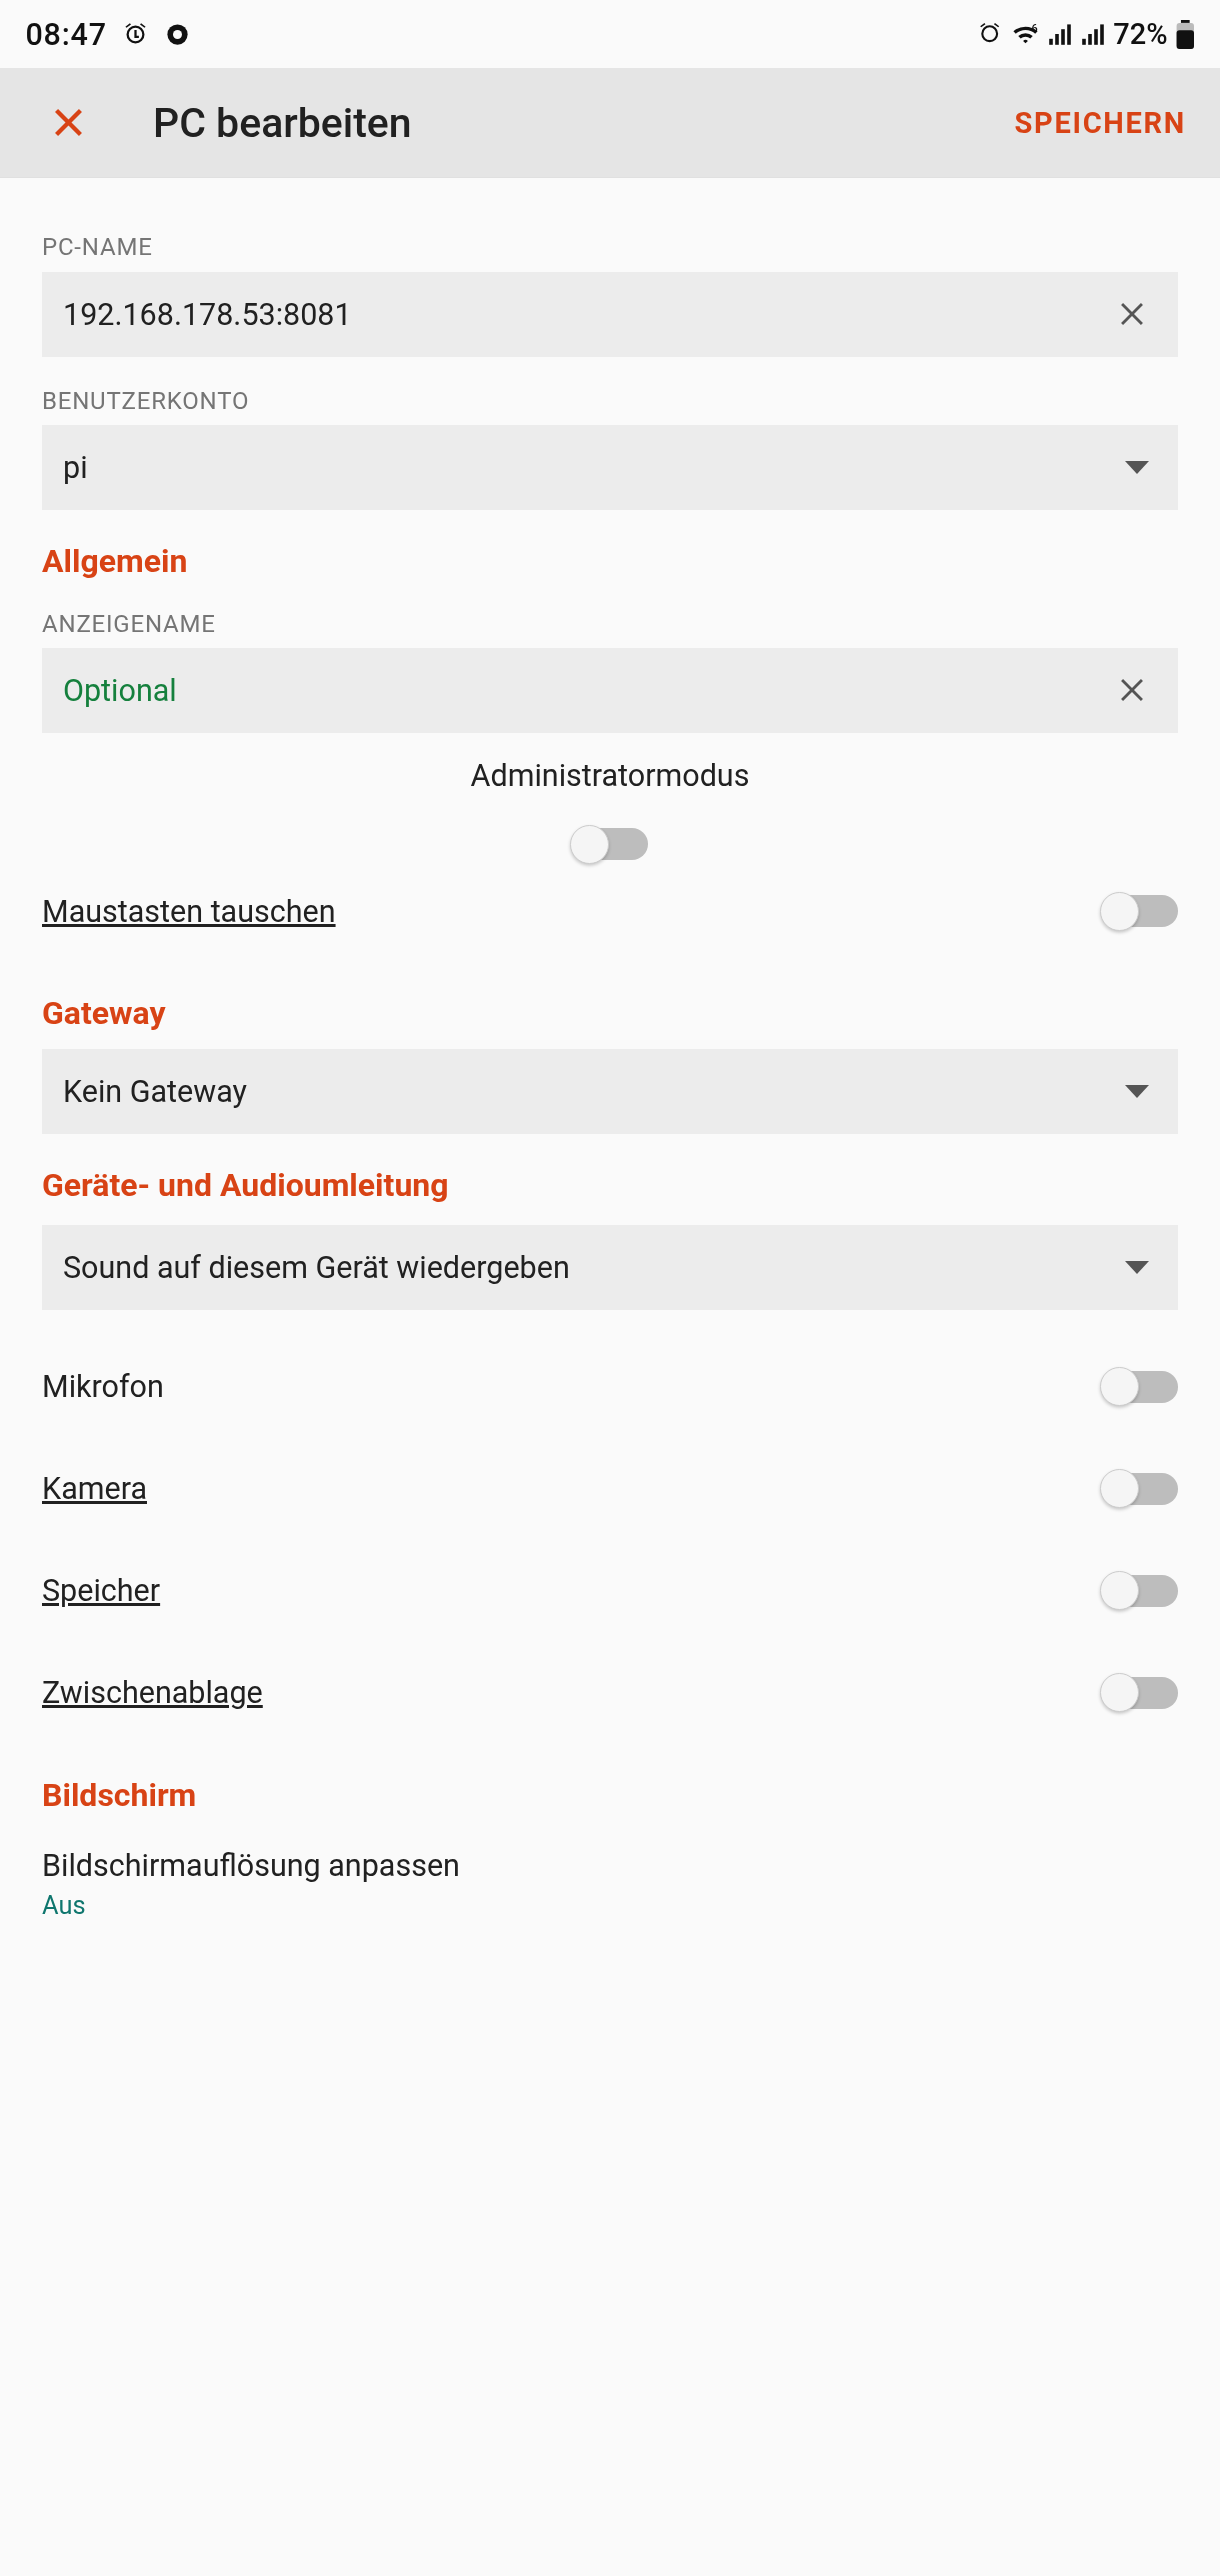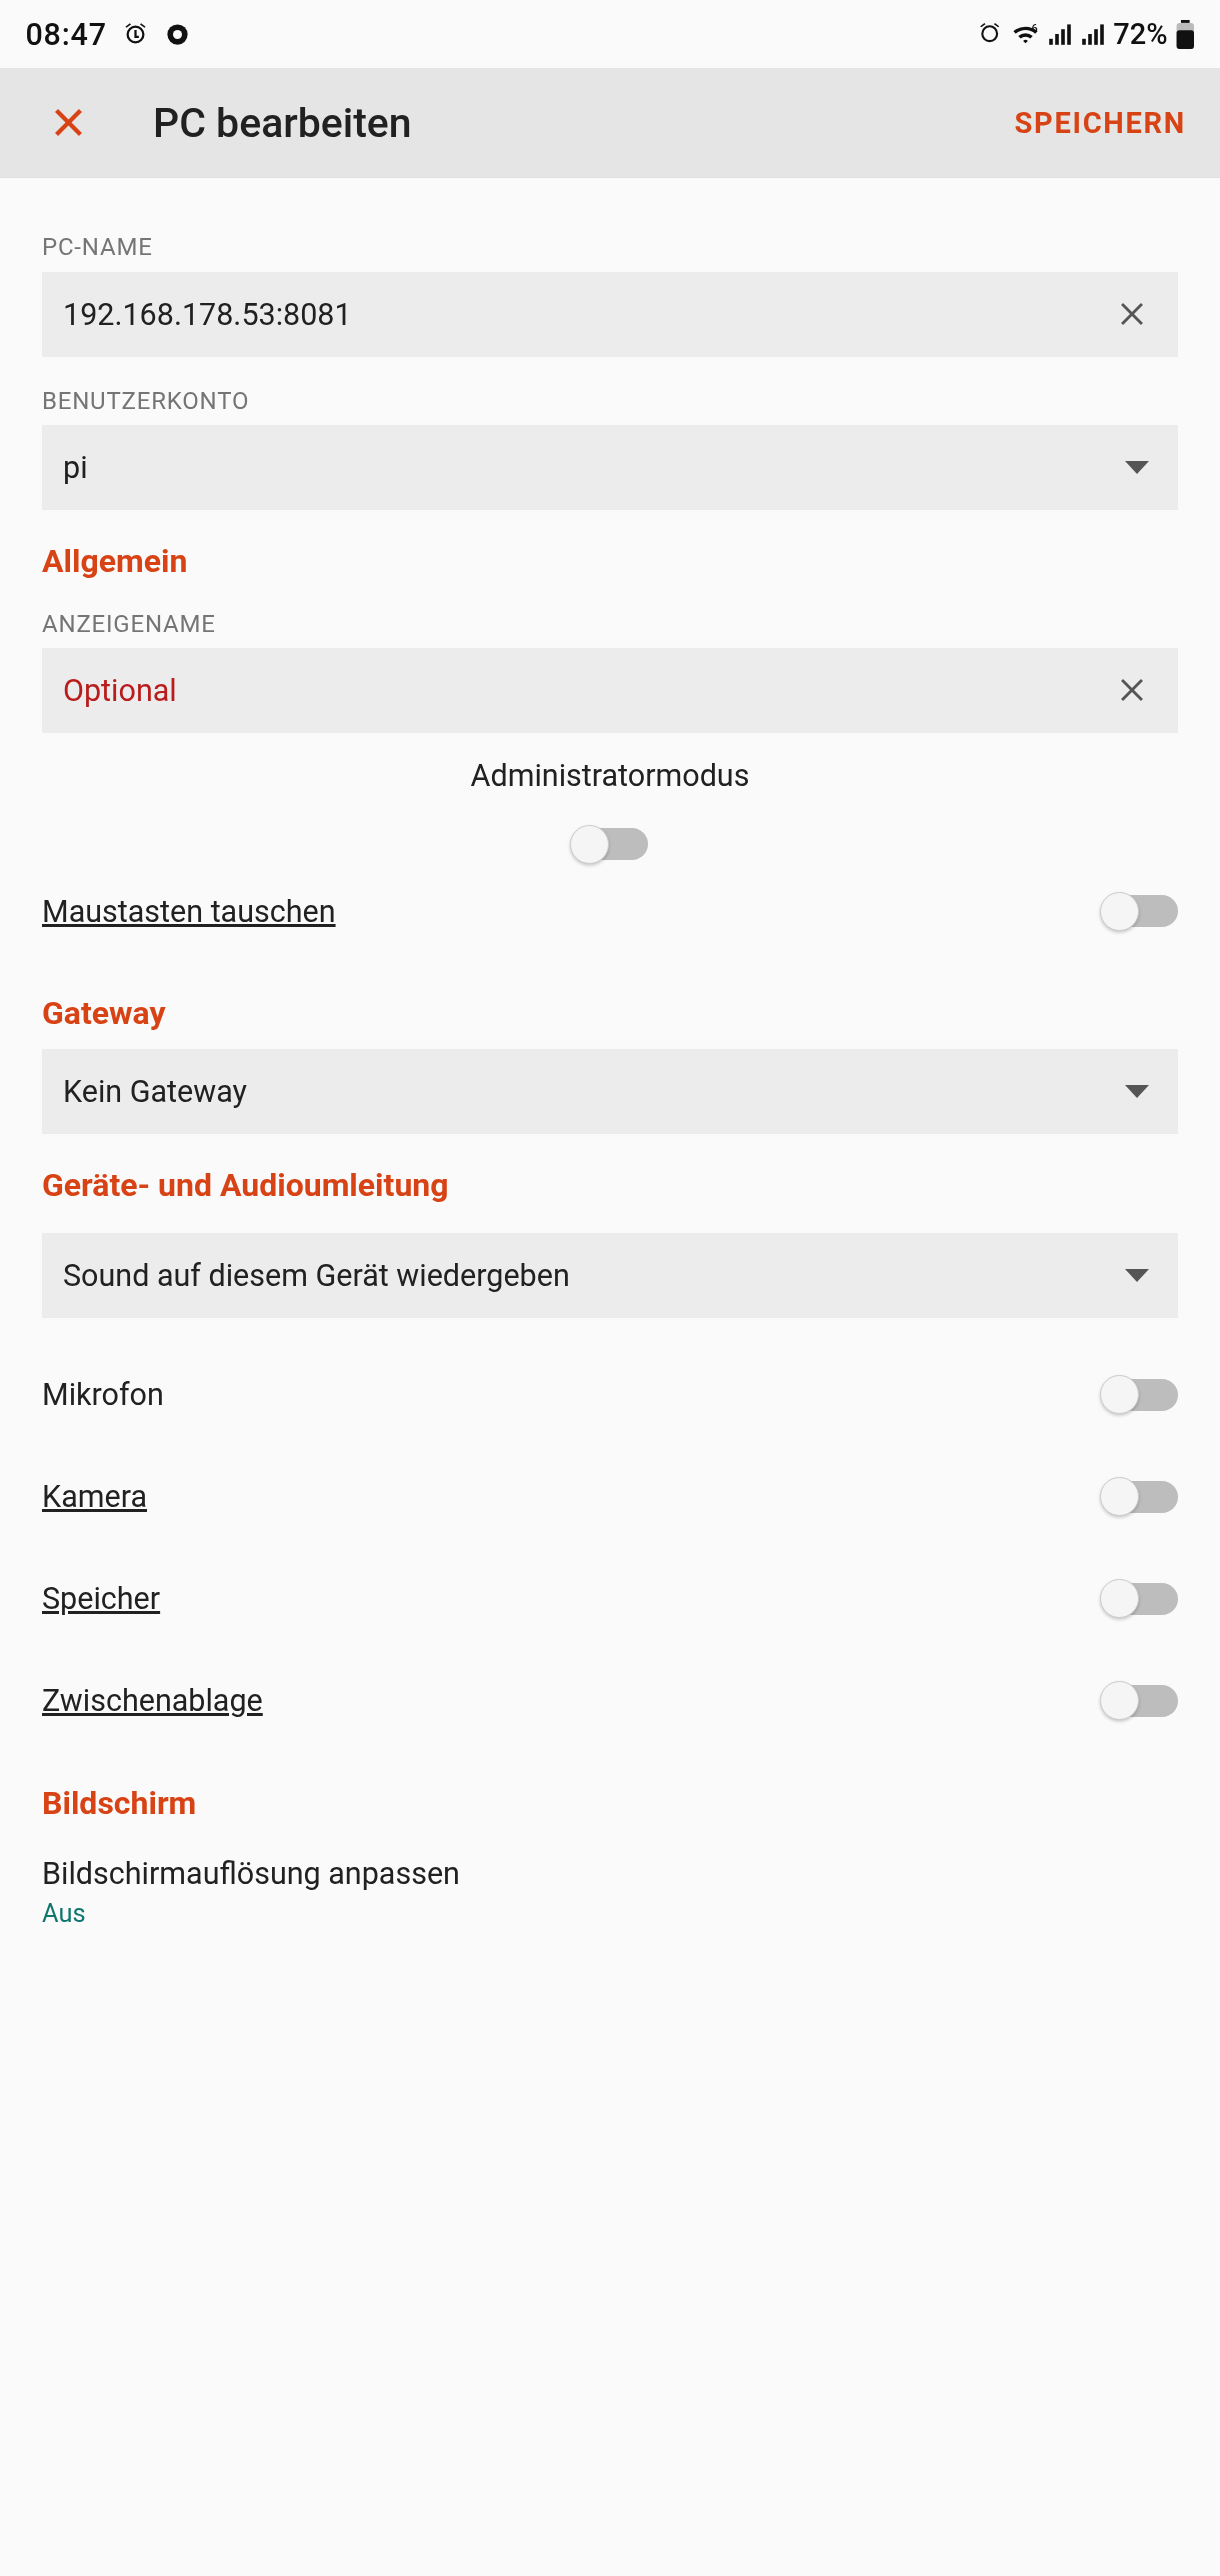--- a/index.html
+++ b/index.html
@@ -71,21 +71,21 @@
     width: 100%;
     height: 85px;
     background: #ececec;
     display: flex;
     align-items: center;
     padding: 0 21px;
     font-size: 30.5px;
     color: #212121;
   }
   .text-field .value { flex: 1; }
-  .text-field .placeholder { color:#b91c1c; }
+  .text-field .placeholder { color:#15803d; }
   .text-field .clear-x {
     width: 51px; height: 51px;
     display:flex;align-items:center;justify-content:center;
     color:#555;
   }
   .select-field .value { flex:1; }
   .select-field .caret {
     width: 0; height: 0;
     border-left: 12px solid transparent;
     border-right: 12px solid transparent;
@@ -246,21 +246,21 @@
       </div>
   </div>
 
   <div class="section-header">Gateway</div>
   <div class="select-field" style="margin-top:17px;">
     <span class="value">Kein Gateway</span>
     <span class="caret"></span>
   </div>
 
   <div class="section-header">Geräte- und Audioumleitung</div>
-  <div class="select-field" style="margin-top:29px;">
+  <div class="select-field" style="margin-top:21px;">
     <span class="value">Sound auf diesem Gerät wiedergeben</span>
     <span class="caret"></span>
   </div>
 
   <div class="toggle-row" style="margin-top:25.4px;">
     <span>Mikrofon</span>
     <div class="toggle">
         <div class="knob"></div>
       </div>
   </div>

